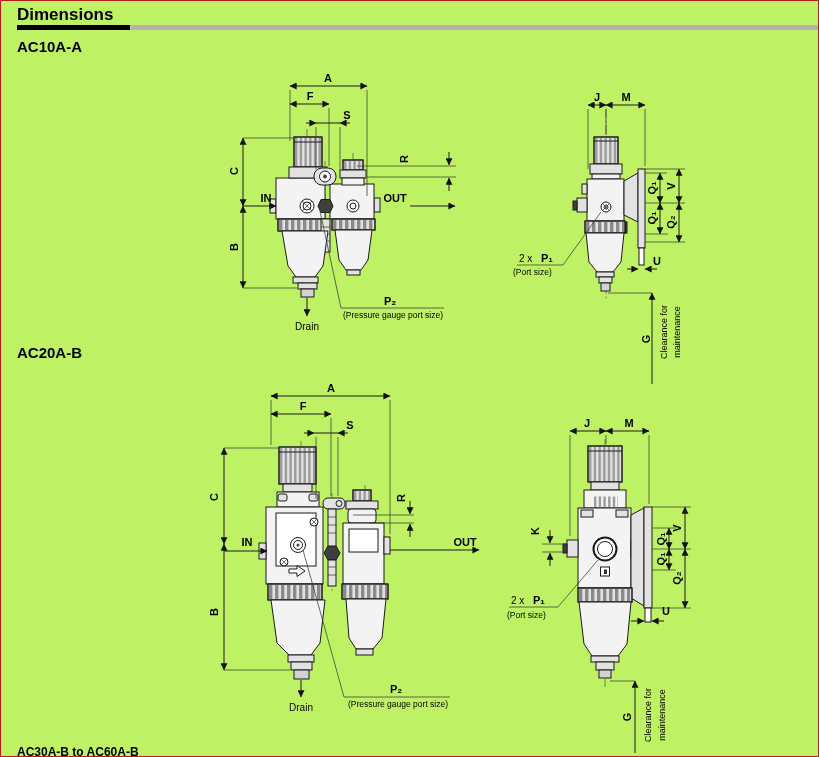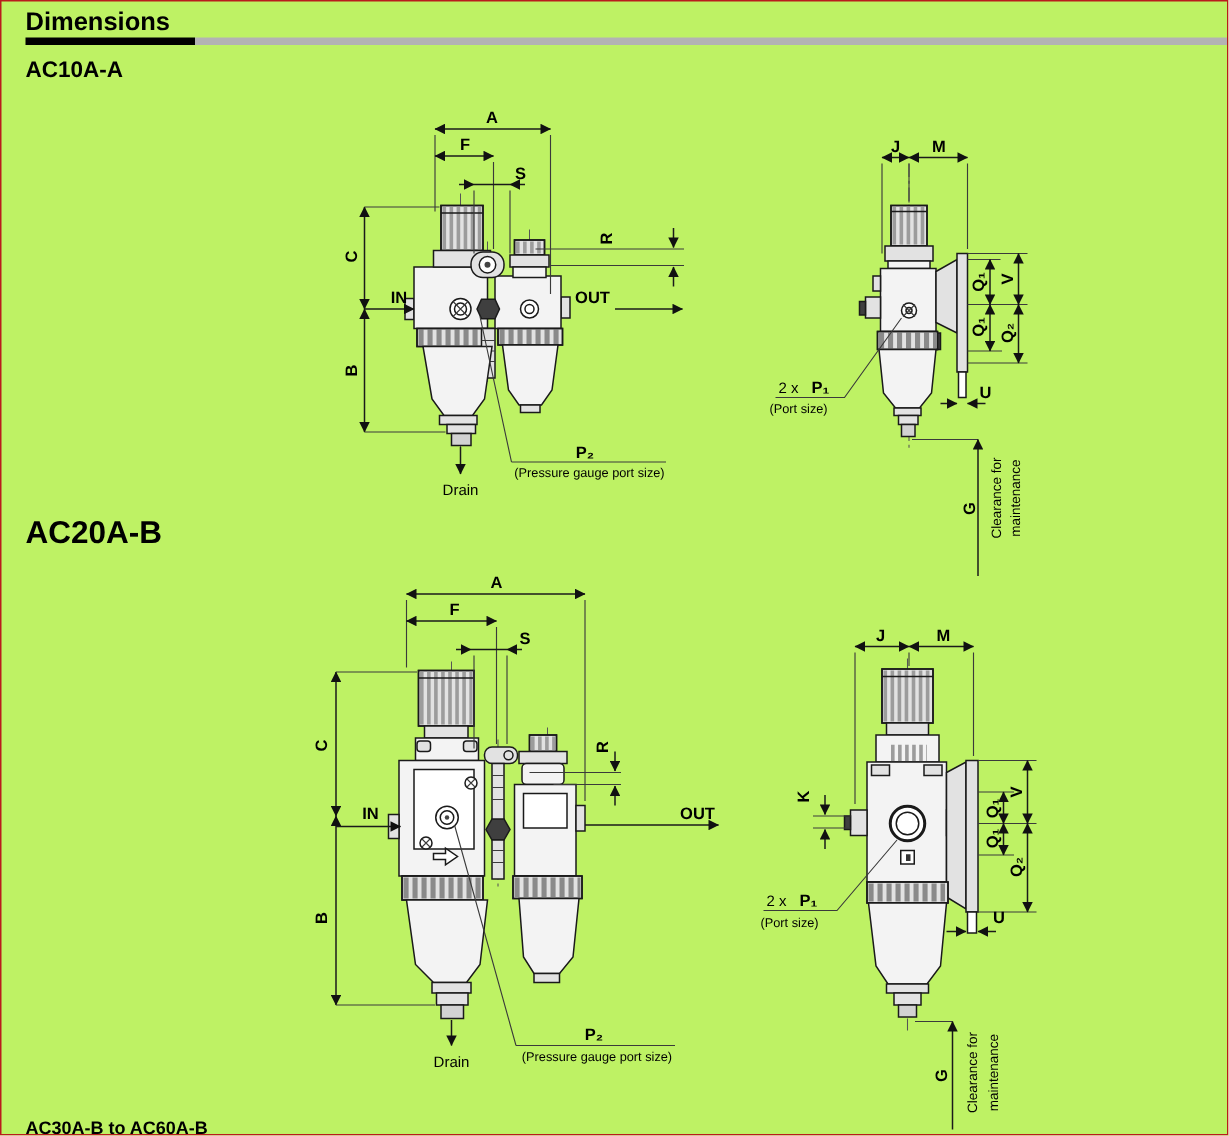--- a/index.html
+++ b/index.html
@@ -3,21 +3,21 @@
 <meta charset="utf-8">
 <style>
   html,body{margin:0;padding:0;background:#fff;}
   .page{position:relative;width:819px;height:757px;background:#bef264;overflow:hidden;
         font-family:"Liberation Sans","DejaVu Sans",sans-serif;border:1px solid #b91c1c;box-sizing:border-box;}
   .page-title{position:absolute;left:16px;top:4px;margin:0;font-size:17px;font-weight:bold;color:#000;}
   .rule-black{position:absolute;left:16px;top:24px;width:113px;height:5px;background:#000;}
   .rule-gray{position:absolute;left:129px;top:24px;width:690px;height:5px;background:#b3b3b3;}
   .sec{position:absolute;left:16px;margin:0;font-weight:bold;color:#000;}
   .sec1{top:37px;font-size:15px;text-align:center;}
-  .sec2{top:343px;font-size:21px;}
+  .sec2{top:343px;font-size:15px;}
   .sec3{top:744px;font-size:12px;}
   svg{position:absolute;}
   .ln{stroke:#1a1a1a;stroke-width:1;fill:none;}
   .thin{stroke:#3a3a3a;stroke-width:0.75;fill:none;}
   .cl{stroke:#555;stroke-width:0.7;fill:none;stroke-dasharray:9 2.5 2 2.5;}
   .f0{fill:#fff;stroke:#1a1a1a;stroke-width:1;}
   .f1{fill:#f3f3f3;stroke:#1a1a1a;stroke-width:1;}
   .f2{fill:#e2e2e2;stroke:#1a1a1a;stroke-width:1;}
   .f3{fill:#d2d2d2;stroke:#1a1a1a;stroke-width:1;}
   .dark{fill:#3f3f3f;stroke:#1a1a1a;stroke-width:1;}

